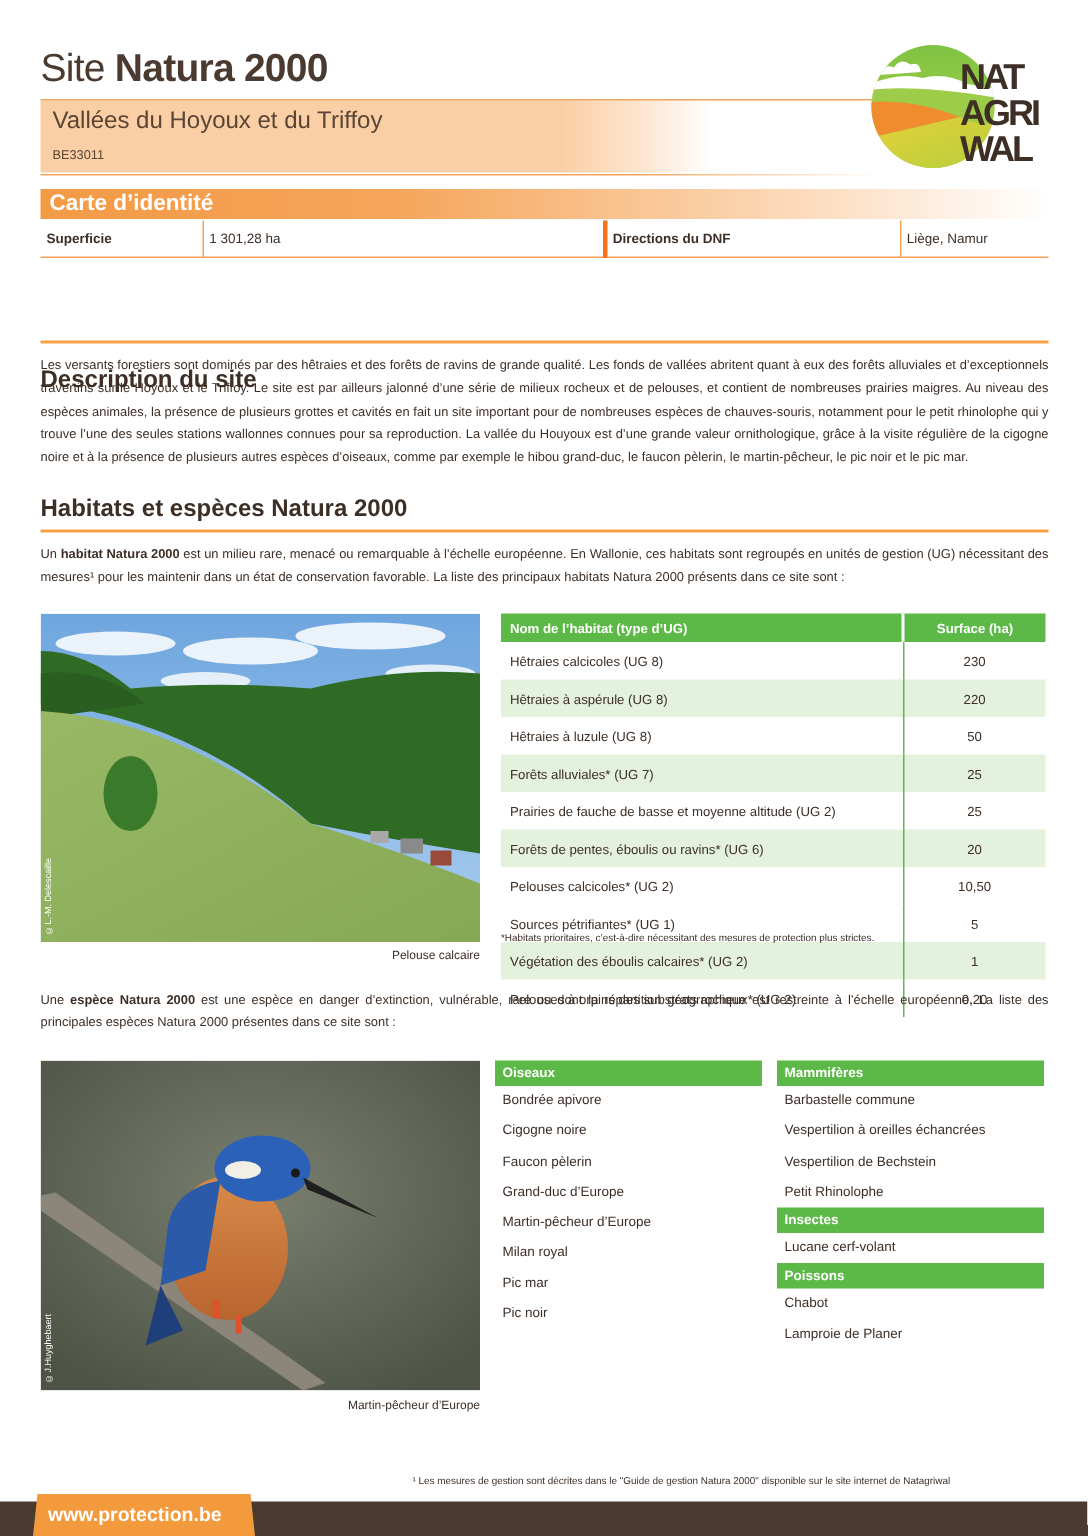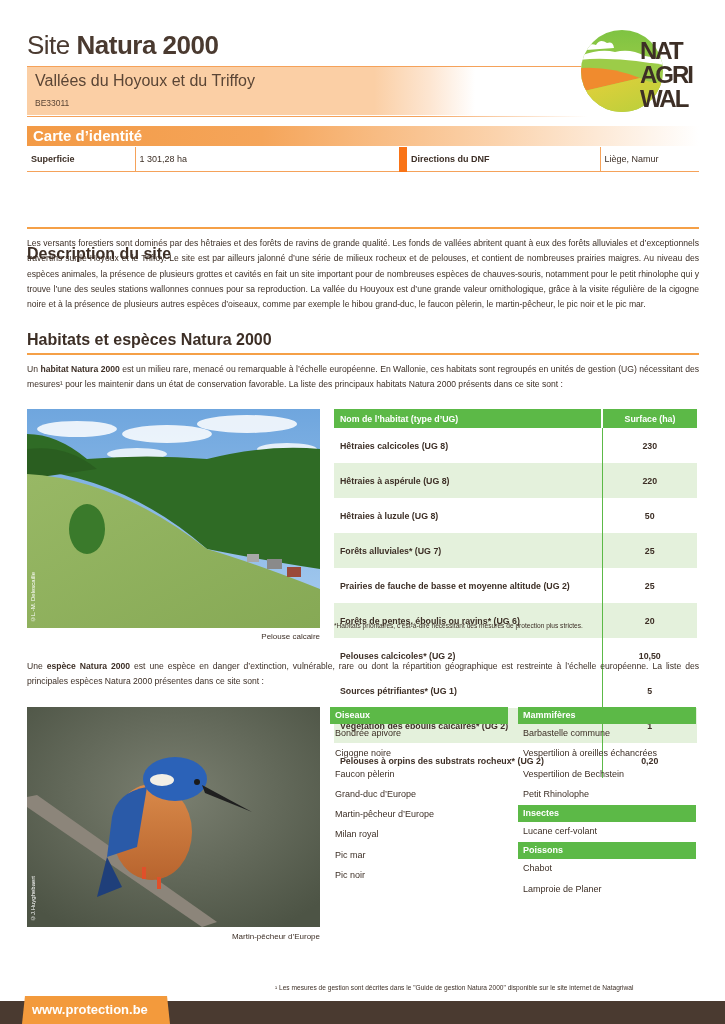--- a/index.html
+++ b/index.html
@@ -20,39 +20,39 @@
   .logo { position: absolute; left: 580px; top: 26px; width: 125px; height: 90px; }
 
   
   .id-band { position: absolute; left: 27px; top: 126px; width: 672px; height: 20px;
     background: linear-gradient(to right, #f39a45 0%, #f5a55a 35%, #fbd3ad 70%, #ffffff 100%); }
   .id-title { position: absolute; left: 6px; top: 1px; font-size: 15px; font-weight: 700; color: #ffffff; }
   .id-table { position: absolute; left: 27px; top: 147px; width: 672px; border-collapse: collapse; font-size: 9px; }
   .id-table td { height: 24px; padding: 0 4px; border-bottom: 1.5px solid #f5a25a; color: #3d2f26; }
   .id-table td.lab { font-weight: 700; }
   .id-table td.sep { border-right: 1px solid #f5a25a; }
-  .id-table td.sep-thick { border-right: 8px solid #f97316; }
+  .id-table td.sep-thick { border-right: 3px solid #f97316; }
 
   
   .h2 { position: absolute; left: 27px; font-size: 16px; font-weight: 700; color: #3d2f26; }
   .h2-line { position: absolute; left: 27px; width: 672px; height: 2px; background: #f5a047; }
 
   .para { position: absolute; left: 27px; width: 672px; font-size: 8.6px; line-height: 15.3px; color: #3d2f26; text-align: justify; }
   .para b { font-weight: 700; }
 
   
   .photo { position: absolute; overflow: hidden; }
   .photo-credit { position: absolute; font-size: 6px; color: #ffffff; writing-mode: vertical-rl; transform: rotate(180deg); }
   .caption { position: absolute; font-size: 8px; color: #3d2f26; text-align: right; }
 
   
   .hab-table { position: absolute; left: 334px; top: 409px; width: 363px; border-collapse: collapse; font-size: 8.8px; }
   .hab-table th { background: #5cb947; color: #ffffff; font-weight: 700; height: 19px; text-align: left; padding: 0 6px; }
   .hab-table th.num { text-align: center; border-left: 2px solid #ffffff; }
-  .hab-table td { height: 35px; padding: 0 6px; color: #3d2f26; font-weight: bold; }
+  .hab-table td { height: 25px; padding: 0 6px; color: #3d2f26; }
   .hab-table td.num { text-align: center; border-left: 1.5px solid #5cb947; }
   .hab-table tr.alt td { background: #e4f1dc; }
   .hab-note { position: absolute; left: 334px; top: 622px; font-size: 6.6px; color: #3d2f26; }
 
   
   .sp-col { position: absolute; width: 178px; }
   .sp-head { height: 17px; background: #5cb947; color: #ffffff; font-weight: 700; font-size: 9px; padding: 3px 5px; margin-bottom: 0; }
   .sp-item { height: 20.3px; font-size: 9px; padding: 4px 5px; color: #3d2f26; }
 
   .footnote { position: absolute; left: 275px; top: 984px; font-size: 6.6px; color: #3d2f26; }

